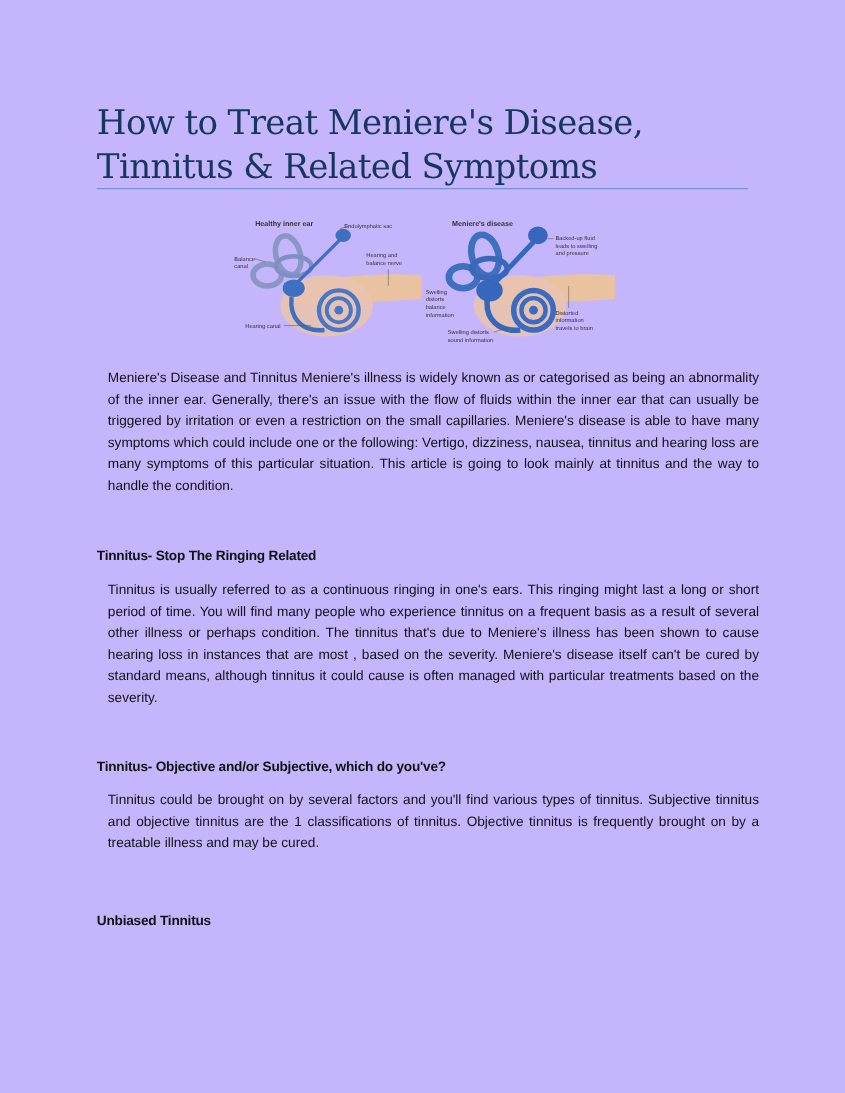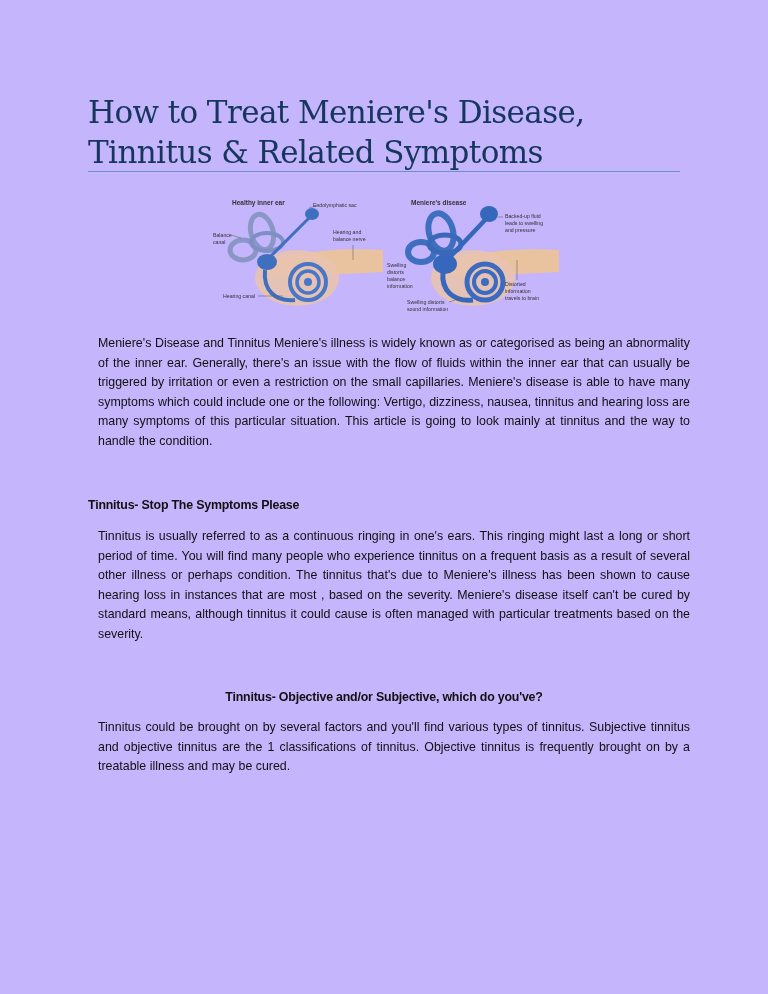--- a/index.html
+++ b/index.html
@@ -27,21 +27,21 @@
   }
   .heading {
     position: absolute; left: 88px; width: 592px;
     font-family: "Liberation Sans", "DejaVu Sans", sans-serif;
     font-size: 12.4px; font-weight: bold; color: #111; margin: 0;
     letter-spacing: -0.2px;
   }
   #p1 { top: 334px; }
   #h1 { top: 498px; }
   #p2 { top: 527px; }
-  #h2 { top: 690px; text-align: center; }
+  #h2 { top: 690px; }
   #p3 { top: 718px; }
   #h3 { top: 830px; }
 </style>
 </head>
 <body>
 
 <div class="page">
 
   <h1 class="title">How to Treat Meniere's Disease, Tinnitus &amp; Related Symptoms</h1>
   <div class="title-rule"></div>
@@ -111,19 +111,20 @@
         <line x1="136" y1="70" x2="136" y2="90" stroke="#555" stroke-width="0.5"></line>
         <text x="26" y="114" font-size="5.2" fill="#333">Swelling distorts</text>
         <text x="26" y="121" font-size="5.2" fill="#333">sound information</text>
         <line x1="68" y1="112" x2="80" y2="108" stroke="#555" stroke-width="0.5"></line>
       </g>
     </svg>
   </div>
 
   <p class="body-text" id="p1">Meniere's Disease and Tinnitus Meniere's illness is widely known as or categorised as being an abnormality of the inner ear. Generally, there's an issue with the flow of fluids within the inner ear that can usually be triggered by irritation or even a restriction on the small capillaries. Meniere's disease is able to have many symptoms which could include one or the following: Vertigo, dizziness, nausea, tinnitus and hearing loss are many symptoms of this particular situation. This article is going to look mainly at tinnitus and the way to handle the condition.</p>
 
-  <h2 class="heading" id="h1">Tinnitus- Stop The Symptoms Please</h2>
+  <h2 class="heading" id="h1">Tinnitus- Stop The Ringing Related</h2>
   <p class="body-text" id="p2">Tinnitus is usually referred to as a continuous ringing in one's ears. This ringing might last a long or short period of time. You will find many people who experience tinnitus on a frequent basis as a result of several other illness or perhaps condition. The tinnitus that's due to Meniere's illness has been shown to cause hearing loss in instances that are most , based on the severity. Meniere's disease itself can't be cured by standard means, although tinnitus it could cause is often managed with particular treatments based on the severity.</p>
 
   <h2 class="heading" id="h2">Tinnitus- Objective and/or Subjective, which do you've?</h2>
   <p class="body-text" id="p3">Tinnitus could be brought on by several factors and you'll find various types of tinnitus. Subjective tinnitus and objective tinnitus are the 1 classifications of tinnitus. Objective tinnitus is frequently brought on by a treatable illness and may be cured.</p>
 
+  <h2 class="heading" id="h3">Unbiased Tinnitus</h2>
 </div>
 
 </body></html>

